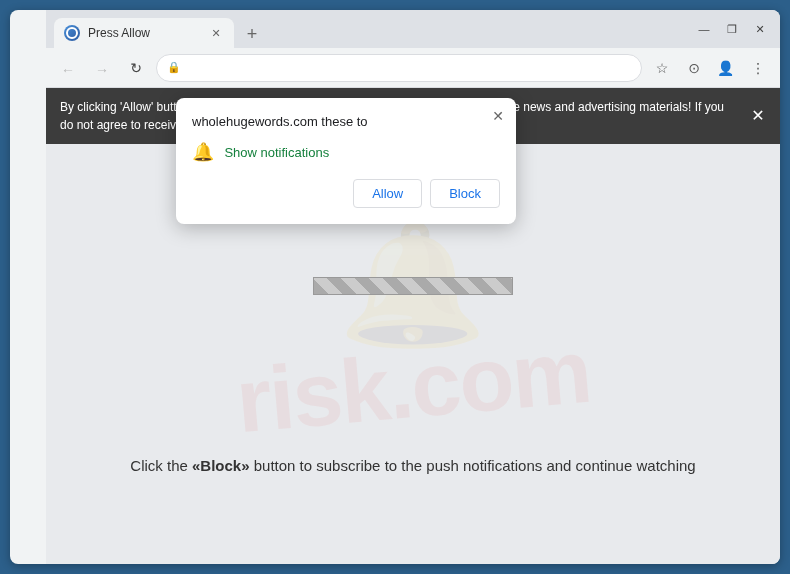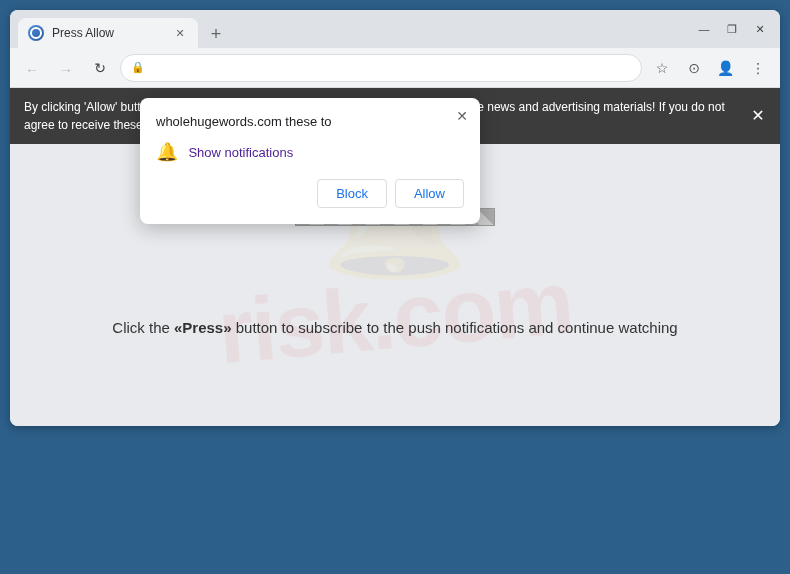--- a/index.html
+++ b/index.html
@@ -8,28 +8,29 @@
       height: 574px;
       font-family: 'Segoe UI', Arial, sans-serif;
       background: #2c5f8a;
       overflow: hidden;
       position: relative;
     }
 
     
     .browser-window {
       width: 770px;
-      height: 416px;
+      height: 554px;
       margin: 10px;
       background: #f1f3f4;
       border-radius: 8px;
       overflow: hidden;
       display: flex;
       flex-direction: column;
       box-shadow: 0 2px 10px rgba(0,0,0,0.3);
+      padding-left: 36px;
     }
 
     
     .title-bar {
       background: #dee1e6;
       height: 38px;
       display: flex;
       align-items: center;
       padding: 0 8px;
       gap: 8px;
@@ -320,21 +321,21 @@
       margin-bottom: 16px;
     }
 
     .popup-bell {
       font-size: 18px;
       color: #444;
     }
 
     .popup-row-text {
       font-size: 13px;
-      color: #4c1d95;
+      color: #15803d;
     }
 
     .popup-buttons {
       display: flex;
       justify-content: flex-end;
       gap: 8px;
     }
 
     .popup-btn {
       padding: 6px 18px;
@@ -424,31 +425,31 @@
     </div>
 
     <div class="notification-popup">
       <div class="popup-close">✕</div>
       <div class="popup-title">wholehugewords.com these to</div>
       <div class="popup-row">
         <span class="popup-bell">🔔</span>
         <span class="popup-row-text">Show notifications</span>
       </div>
       <div class="popup-buttons">
+        <button class="popup-btn">Allow</button>
         <button class="popup-btn">Block</button>
-        <button class="popup-btn">Allow</button>
       </div>
     </div>
 
     <div class="loading-bar-container">
       <div class="loading-bar"></div>
     </div>
 
     <div class="page-message">
-      Click the <strong>«Press»</strong> button to subscribe to the push notifications and continue watching
+      Click the <strong>«Block»</strong> button to subscribe to the push notifications and continue watching
     </div>
 
     <div class="bottom-banner">
       <span>By clicking 'Allow' button, you consent to receive notifications! The notifications provide news and advertising materials! If you do not agree to receive these notifications, please visit our </span><a href="#">opt-out page</a>.
       <div class="banner-close">✕</div>
     </div>
   </div>
 </div>
 
 </body></html>

